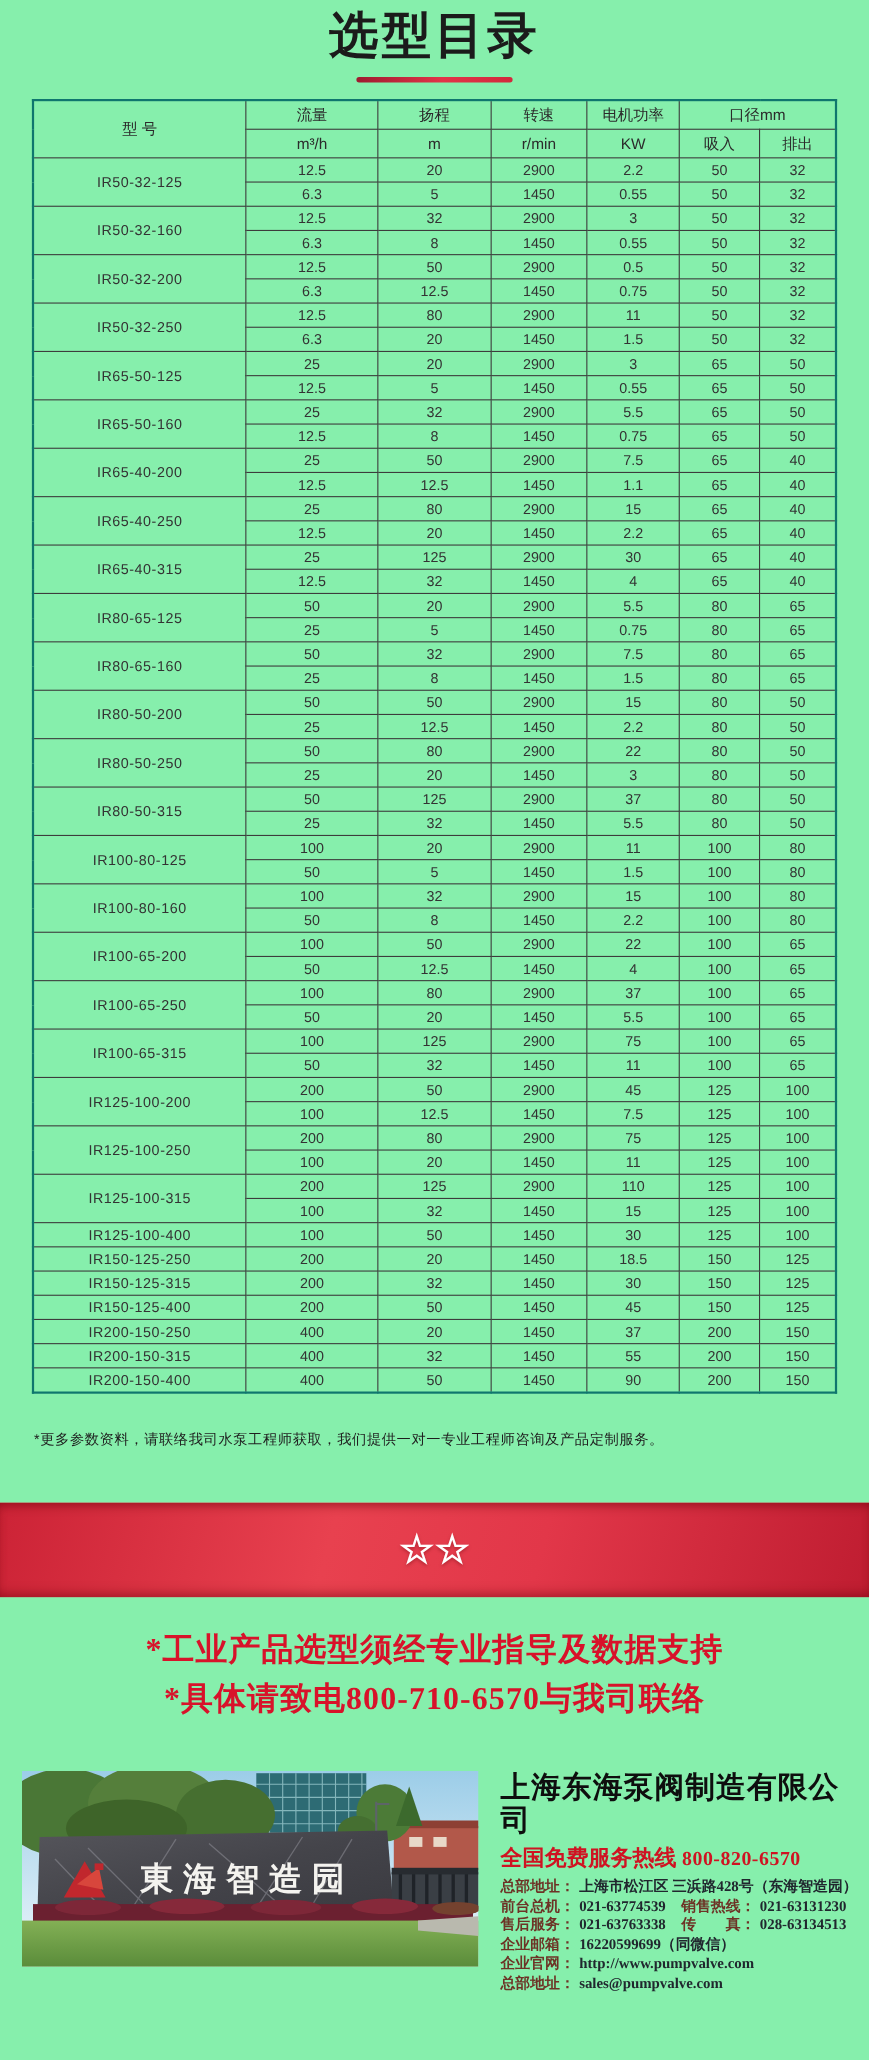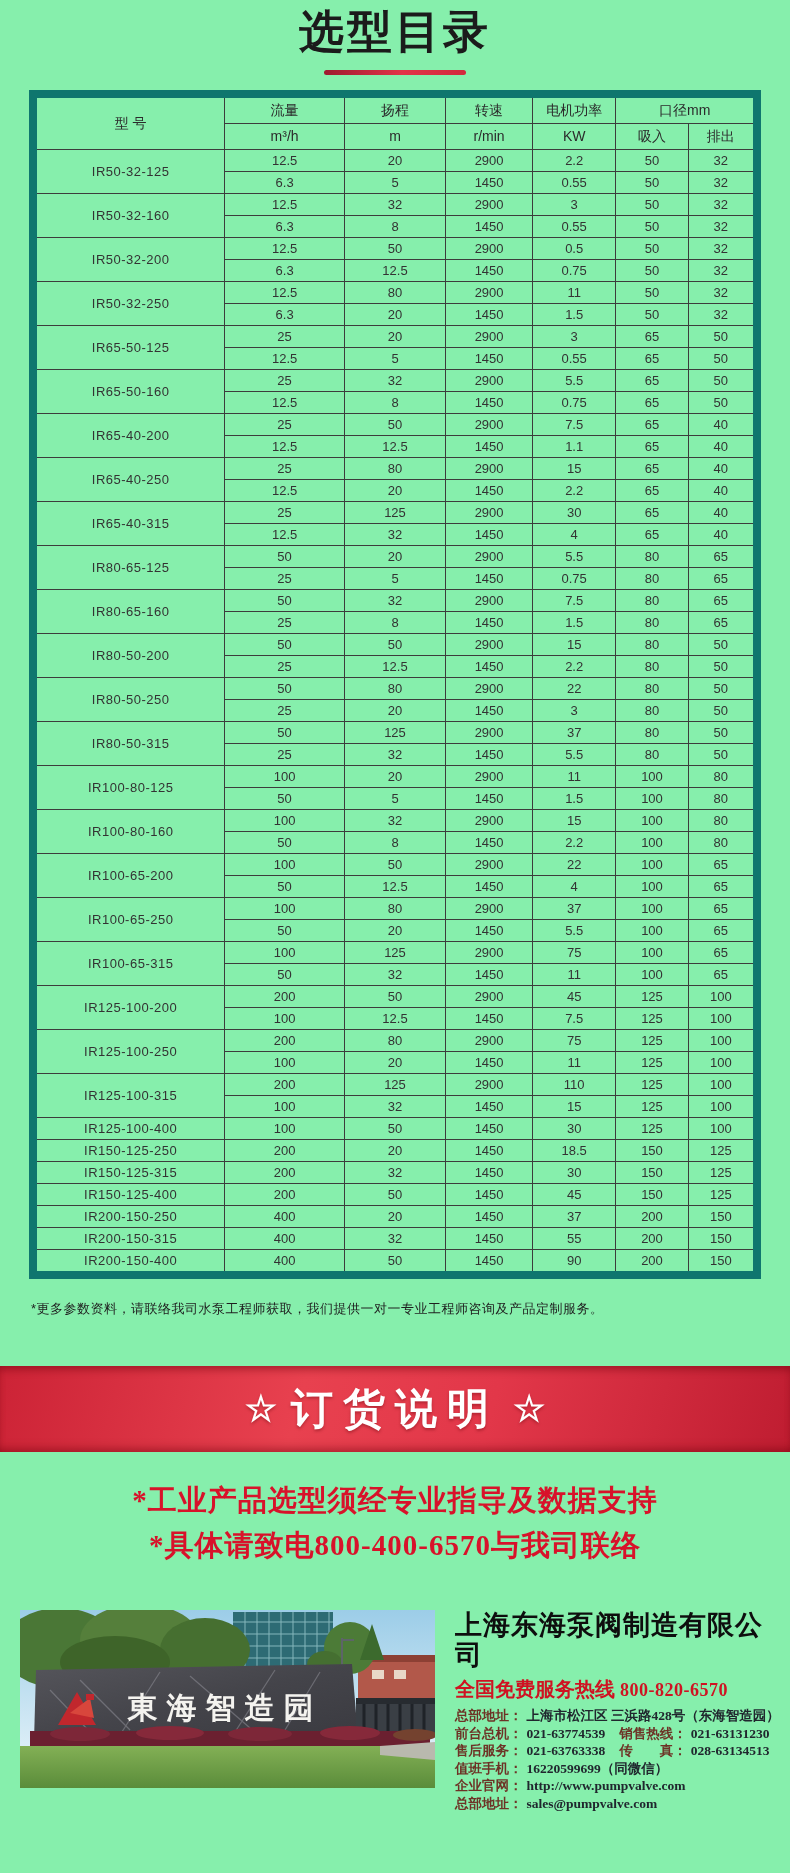--- a/index.html
+++ b/index.html
@@ -20,21 +20,21 @@
     position:absolute;top:90px;left:29px;width:732px;
     border-collapse:collapse;table-layout:fixed;
     font-size:13px;color:#333;
   }
   .spec-table th,.spec-table td{
     border:1px solid #3c3c3c;text-align:center;vertical-align:middle;
     padding:0;height:21px;line-height:21px;font-weight:normal;
     overflow:hidden;white-space:nowrap;
   }
   .spec-table th{height:25px;line-height:25px;font-size:14px;color:#2b2b2b;}
-  .spec-table{border:8px solid #0f766e;}
+  .spec-table{border:2px solid #0f766e;}
   .spec-table .model-cell{font-size:13px;letter-spacing:0.5px;color:#333;}
 
   
   .footnote{position:absolute;top:1300px;left:31px;width:720px;
     font-size:13px;color:#1e1e1e;letter-spacing:0.5px;}
 
   
   .order-banner{
     position:absolute;top:1366px;left:0;width:790px;height:86px;
     background:linear-gradient(105deg,#cc2336 0%,#e8414f 38%,#e23749 62%,#bf1d31 100%);
@@ -549,27 +549,26 @@
           <td>200</td>
           <td>150</td>
         </tr>
       </tbody>
   </table>
 
   <div class="footnote">*更多参数资料，请联络我司水泵工程师获取，我们提供一对一专业工程师咨询及产品定制服务。</div>
 
   <div class="order-banner">
     <span class="star">☆</span>
-    <span class="banner-title">订货说明</span>
     <span class="star">☆</span>
   </div>
 
   <div class="slogans">
       <div class="slogan-line">*工业产品选型须经专业指导及数据支持</div>
-      <div class="slogan-line">*具体请致电800-400-6570与我司联络</div>
+      <div class="slogan-line">*具体请致电800-710-6570与我司联络</div>
     </div>
 
   <div class="footer">
     <div class="photo-wrap">
       <svg viewBox="0 0 415 178" xmlns="http://www.w3.org/2000/svg">
         <defs>
           <linearGradient id="sky" x1="0" y1="0" x2="0" y2="1">
             <stop offset="0" stop-color="#9ccde8"></stop>
               <stop offset="1" stop-color="#eef7fb"></stop>
           </linearGradient>
@@ -661,20 +660,20 @@
     <div class="company-info">
       <div class="company-cn">上海东海泵阀制造有限公司</div>
       <div class="hotline">
         <span>全国免费服务热线</span>
         <span class="hotline-number">800-820-6570</span>
       </div>
       <div class="contact-list">
           <div class="contact-line"><span class="pair"><span class="c-label">总部地址：</span><span class="c-value">上海市松江区 三浜路428号（东海智造园）</span></span></div>
           <div class="contact-line"><span class="pair"><span class="c-label">前台总机：</span><span class="c-value">021-63774539</span></span><span class="pair"><span class="c-label">销售热线：</span><span class="c-value">021-63131230</span></span></div>
           <div class="contact-line"><span class="pair"><span class="c-label">售后服务：</span><span class="c-value">021-63763338</span></span><span class="pair"><span class="c-label">传　　真：</span><span class="c-value">028-63134513</span></span></div>
-          <div class="contact-line"><span class="pair"><span class="c-label">值班手机：</span><span class="c-value">16220599699（同微信）</span></span></div>
+          <div class="contact-line"><span class="pair"><span class="c-label">企业邮箱：</span><span class="c-value">16220599699（同微信）</span></span></div>
           <div class="contact-line"><span class="pair"><span class="c-label">企业官网：</span><span class="c-value">http://www.pumpvalve.com</span></span></div>
           <div class="contact-line"><span class="pair"><span class="c-label">总部地址：</span><span class="c-value">sales@pumpvalve.com</span></span></div>
         </div>
     </div>
   </div>
 
 </div>
 
 </body></html>

